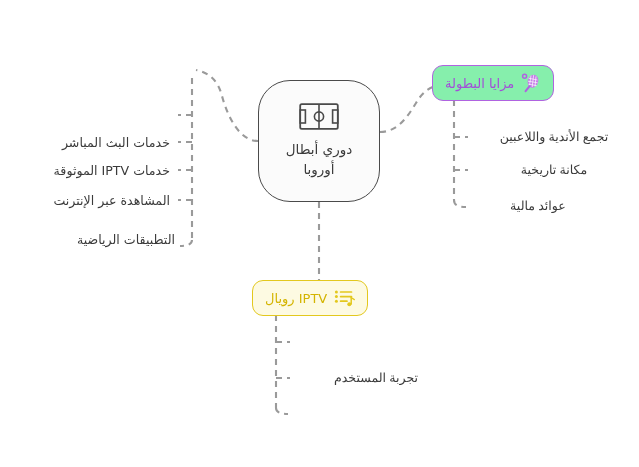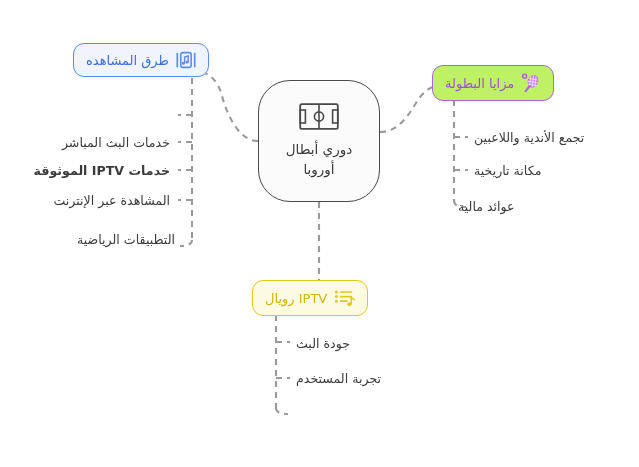--- a/index.html
+++ b/index.html
@@ -90,21 +90,21 @@
     top: 43px;
     border-color: #5b8def;
     background: #eff4fe;
   }
   .pill-blue .pill-label { color: #3a6fd8; }
 
   .pill-purple {
     left: 432px;
     top: 65px;
     border-color: #b063e0;
-    background: #bef264;
+    background: #86efac;
   }
   .pill-purple .pill-label { color: #a24fd8; }
 
   .pill-yellow {
     left: 252px;
     top: 280px;
     border-color: #e3c81e;
     background: #fdfae2;
   }
   .pill-yellow .pill-label { color: #d4b400; text-align: right; }
@@ -112,21 +112,21 @@
   
   .leaf {
     position: absolute;
     font-size: 12.6px;
     line-height: 1.2;
     color: #3b3b3b;
     direction: rtl;
     white-space: nowrap;
   }
   .leaf-right-align { text-align: right; }
-  .leaf-left-align  { text-align: left; }
+  .leaf-left-align  { text-align: center; font-family: Liberation Serif, serif; }
 </style>
 </head>
 <body>
 
 <div id="canvas">
 
   <svg class="edges" viewBox="0 0 639 467" xmlns="http://www.w3.org/2000/svg">
     <g fill="none" stroke="#9a9a9a" stroke-width="2.1" stroke-dasharray="6 5" stroke-linecap="butt">
 
       <path d="M 258,141 C 240,141 228,118 222,96 C 218,80 208,72 196,70"></path>
@@ -161,37 +161,23 @@
         <line x1="20" y1="1.2" x2="20" y2="25.8" stroke="#4a4a4a" stroke-width="1.6"></line>
         <circle cx="20" cy="13.5" r="4.6" fill="none" stroke="#4a4a4a" stroke-width="1.6"></circle>
         <rect x="1.2" y="7" width="5.2" height="13" fill="none" stroke="#4a4a4a" stroke-width="1.6"></rect>
         <rect x="33.6" y="7" width="5.2" height="13" fill="none" stroke="#4a4a4a" stroke-width="1.6"></rect>
       </svg>
     </span>
     <div class="center-label">دوري أبطال
 أوروبا</div>
   </div>
 
-  <div class="pill pill-blue">
-    <span class="pill-label">طرق المشاهده</span>
-    <span class="pill-icon">
-      <svg width="20" height="18" viewBox="0 0 20 18" xmlns="http://www.w3.org/2000/svg">
-        <line x1="1.3" y1="2.5" x2="1.3" y2="15.5" stroke="#5b8def" stroke-width="1.7" stroke-linecap="round"></line>
-        <line x1="18.7" y1="2.5" x2="18.7" y2="15.5" stroke="#5b8def" stroke-width="1.7" stroke-linecap="round"></line>
-        <rect x="4.8" y="1.6" width="10.4" height="14.8" rx="2.2" fill="none" stroke="#5b8def" stroke-width="1.6"></rect>
-        <path d="M 12.2 5.0 L 12.2 11.0" stroke="#5b8def" stroke-width="1.4" stroke-linecap="round" fill="none"></path>
-        <path d="M 12.2 5.0 L 8.6 6.0 L 8.6 12.0" stroke="#5b8def" stroke-width="1.4" stroke-linecap="round" fill="none"></path>
-        <circle cx="7.4" cy="12.2" r="1.5" fill="#5b8def"></circle>
-        <circle cx="11.0" cy="11.2" r="1.4" fill="#5b8def"></circle>
-      </svg>
-    </span>
-  </div>
 
   <div class="leaf leaf-right-align" style="left:10px; top:135px; width:160px;">خدمات البث المباشر</div>
-  <div class="leaf leaf-right-align" style="left:10px; top:163px; width:160px;font-weight:bold;">خدمات IPTV الموثوقة</div>
+  <div class="leaf leaf-right-align" style="left:10px; top:163px; width:160px;">خدمات IPTV الموثوقة</div>
   <div class="leaf leaf-right-align" style="left:10px; top:232px; width:165px;">التطبيقات الرياضية</div>
   <div class="leaf leaf-right-align" style="left:10px; top:193px; width:160px;">المشاهدة عبر الإنترنت</div>
 
   <div class="pill pill-purple">
     <span class="pill-label">مزايا البطولة</span>
     <span class="pill-icon">
       <svg width="20" height="20" viewBox="0 0 20 20" xmlns="http://www.w3.org/2000/svg">
         <ellipse cx="12.0" cy="8.2" rx="5.3" ry="6.6" fill="#c57ce8" transform="rotate(18 12 8.2)"></ellipse>
         <g stroke="#fdfdfe" stroke-width="0.75" opacity="0.95">
           <line x1="7.6" y1="5.2" x2="16.4" y2="7.0"></line>
@@ -225,16 +211,15 @@
           <circle cx="2.4" cy="8.6" r="1.5"></circle>
           <circle cx="2.4" cy="13.2" r="1.5"></circle>
         </g>
         <path d="M 17.2 9.6 L 17.2 16.0" stroke="#e3c81e" stroke-width="1.5" stroke-linecap="round" fill="none"></path>
         <path d="M 17.2 9.6 C 18.6 10.6 19.8 10.8 20.3 11.6" stroke="#e3c81e" stroke-width="1.4" fill="none" stroke-linecap="round"></path>
         <circle cx="15.3" cy="16.3" r="2.0" fill="#e3c81e"></circle>
       </svg>
     </span>
   </div>
 
-  <div class="leaf leaf-left-align" style="left:296px; top:336px; width:160px;">جودة البث</div>
   <div class="leaf leaf-left-align" style="left:296px; top:371px; width:160px;">تجربة المستخدم</div>
 
 </div>
 
 </body></html>

